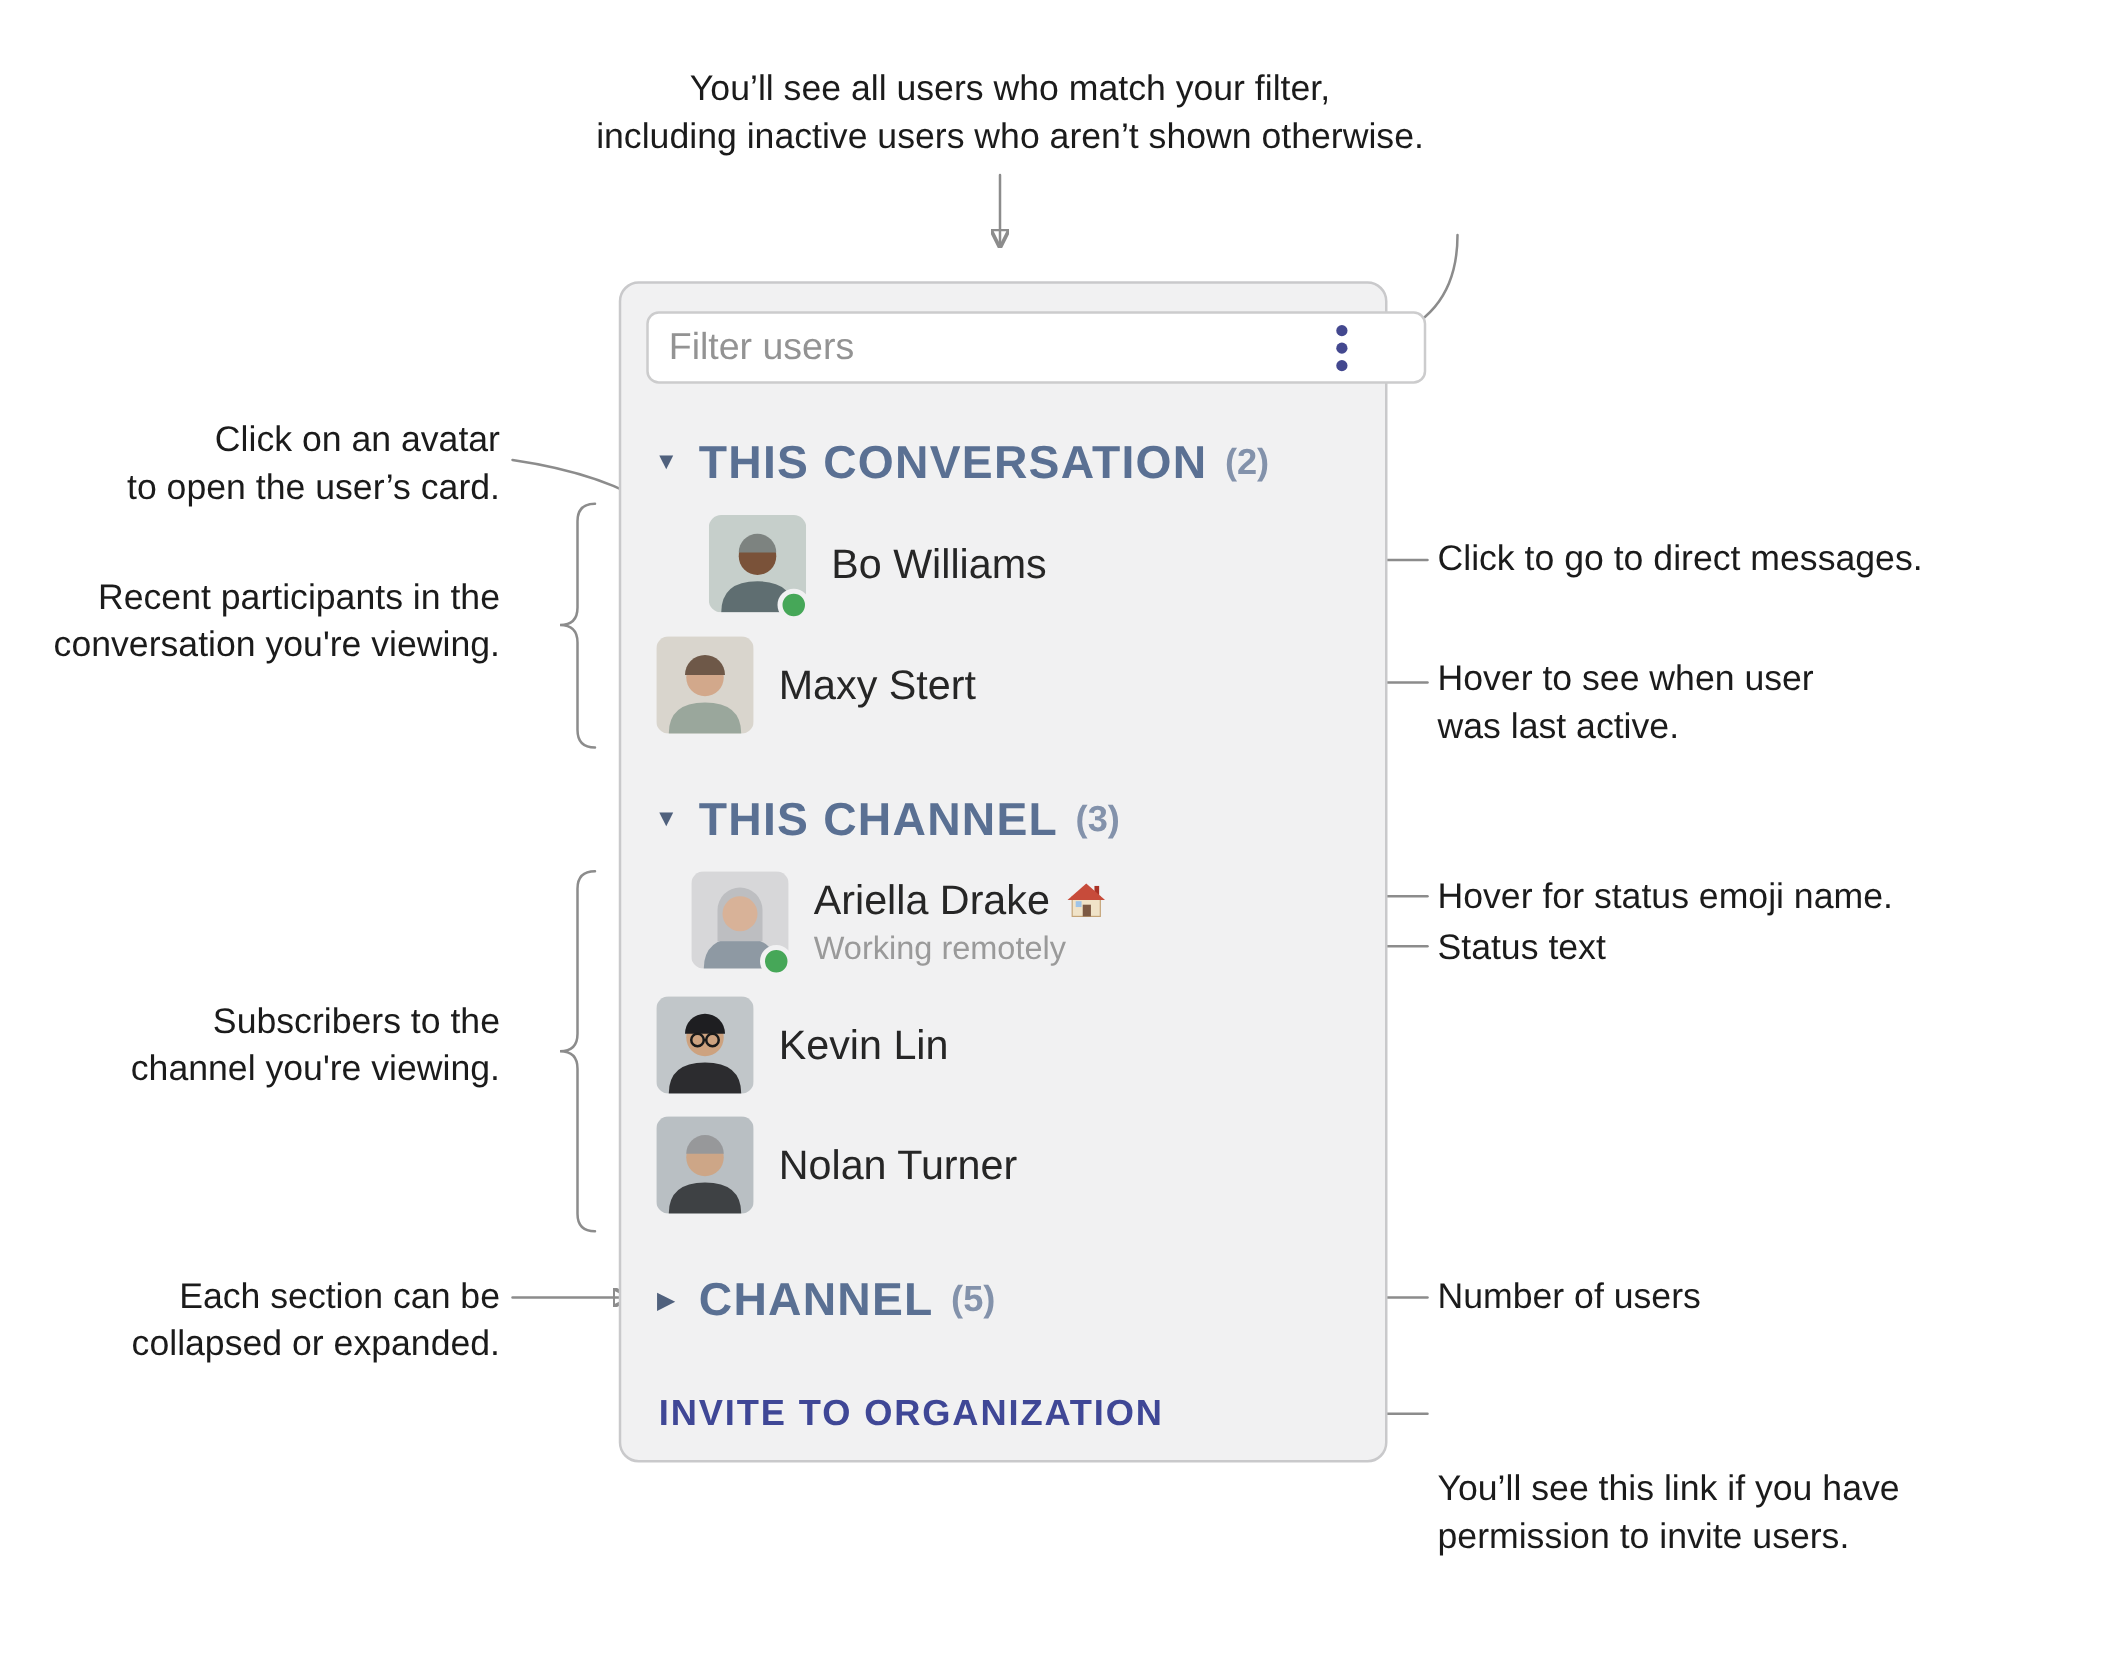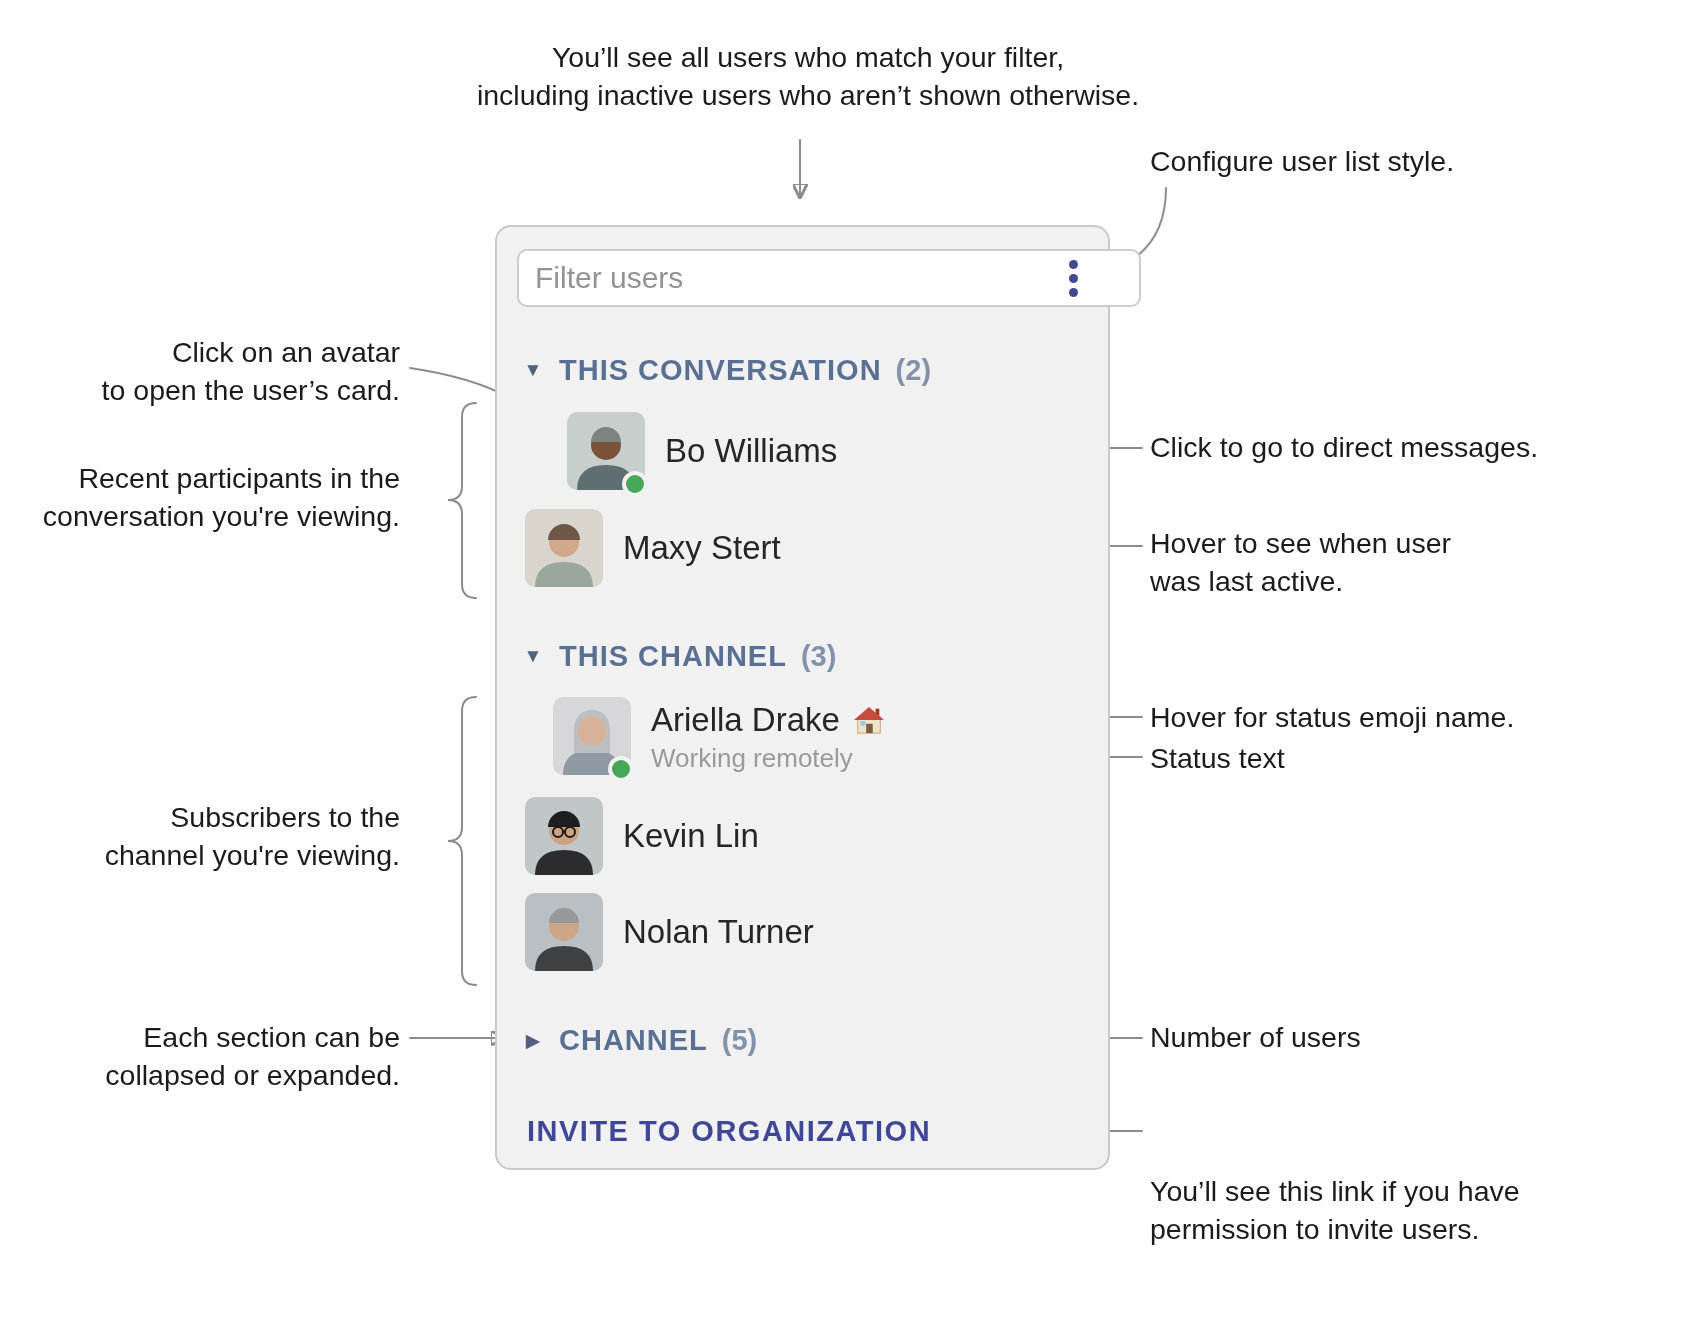--- a/index.html
+++ b/index.html
@@ -4,21 +4,21 @@
 <style>
   html,body{margin:0;padding:0;background:#fff;}
   .stage{position:relative;width:1683px;height:1328px;background:#ffffff;font-family:"Liberation Sans",sans-serif;overflow:hidden;}
 
   
   .connectors{position:absolute;left:0;top:0;width:1683px;height:1328px;pointer-events:none;}
   .connectors path{stroke:#8c8c8c;stroke-width:2;fill:none;stroke-linecap:round;}
 
   
   .note{position:absolute;font-size:28.5px;line-height:38px;color:#1b1b1b;white-space:pre-line;}
-  .top-note{left:408px;top:38px;width:800px;text-align:center;}
+  .top-note{left:408px;top:52px;width:800px;text-align:center;}
   .cfg-note{left:1150px;top:142px;width:440px;}
   .avatar-note{left:40px;top:333px;width:360px;text-align:right;}
   .participants-note{left:20px;top:459px;width:380px;text-align:right;}
   .subscribers-note{left:40px;top:798px;width:360px;text-align:right;}
   .collapse-note{left:40px;top:1018px;width:360px;text-align:right;}
   .dm-note{left:1150px;top:428px;width:470px;}
   .lastactive-note{left:1150px;top:524px;width:430px;}
   .emoji-note{left:1150px;top:698px;width:450px;}
   .statustext-note{left:1150px;top:739px;width:320px;}
   .count-note{left:1150px;top:1018px;width:320px;}
@@ -27,21 +27,21 @@
   
   .panel{position:absolute;left:495px;top:225px;width:615px;height:945px;background:#f1f1f2;border:2px solid #c9c9cb;border-radius:16px;box-sizing:border-box;}
   .filter{position:absolute;left:20px;top:22px;width:624px;height:58px;box-sizing:border-box;border:2px solid #cccccd;border-radius:10px;background:#ffffff;font-family:"Liberation Sans",sans-serif;font-size:30px;padding:0 16px;color:#333;outline:none;}
   .filter::placeholder{color:#939393;}
   .kebab{position:absolute;left:552px;top:22px;width:48px;height:58px;background:none;border:none;display:flex;flex-direction:column;align-items:center;justify-content:center;gap:5px;cursor:pointer;padding:0;}
   .kdot{width:9px;height:9px;border-radius:50%;background:#43488f;}
 
   .sec-header{position:absolute;left:24px;display:flex;align-items:center;gap:14px;height:34px;cursor:pointer;}
   .h1{top:126px;} .h2{top:412px;} .h3{top:796px;}
   .tri{font-size:19px;color:#50617d;width:24px;text-align:center;}
-  .sec-label{font-size:29px;font-weight:bold;letter-spacing:1px;color:#5a7093;}
+  .sec-label{font-size:37px;font-weight:bold;letter-spacing:1px;color:#5a7093;}
   .sec-count{font-size:29px;font-weight:bold;color:#8392ab;}
 
   .row{position:absolute;left:28px;display:flex;align-items:center;gap:20px;}
   .r-bo{top:185px;margin-left:42px;} .r-maxy{top:282px;} .r-ariella{top:470px;align-items:flex-start;margin-left:28px;} .r-kevin{top:570px;} .r-nolan{top:666px;}
 
   .avatar{position:relative;width:78px;height:78px;flex:0 0 78px;cursor:pointer;}
   .aimg{width:78px;height:78px;border-radius:10px;overflow:hidden;}
   .aimg svg{display:block;}
   .pdot{position:absolute;right:-3px;bottom:-7px;width:18px;height:18px;border-radius:50%;background:#46a758;border:4px solid #f1f1f2;}
 
@@ -73,21 +73,20 @@
     <path d="M 1142 546 L 836 546" marker-end="url(#arrow)"></path>
     <path d="M 1142 717 L 904 717" marker-end="url(#arrow)"></path>
     <path d="M 1142 757 L 864 757" marker-end="url(#arrow)"></path>
     <path d="M 1142 1038 L 770 1038" marker-end="url(#arrow)"></path>
     <path d="M 1142 1131 L 950 1131" marker-end="url(#arrow)"></path>
     <path d="M 410 1038 L 504 1038" marker-end="url(#arrow)"></path>
   </svg>
 
   <div class="note top-note">You’ll see all users who match your filter,
 including inactive users who aren’t shown otherwise.</div>
-  <div class="note cfg-note">Configure user list style.</div>
   <div class="note avatar-note">Click on an avatar
 to open the user’s card.</div>
   <div class="note participants-note">Recent participants in the
 conversation you're viewing.</div>
   <div class="note subscribers-note">Subscribers to the
 channel you're viewing.</div>
   <div class="note collapse-note">Each section can be
 collapsed or expanded.</div>
   <div class="note dm-note">Click to go to direct messages.</div>
   <div class="note lastactive-note">Hover to see when user

